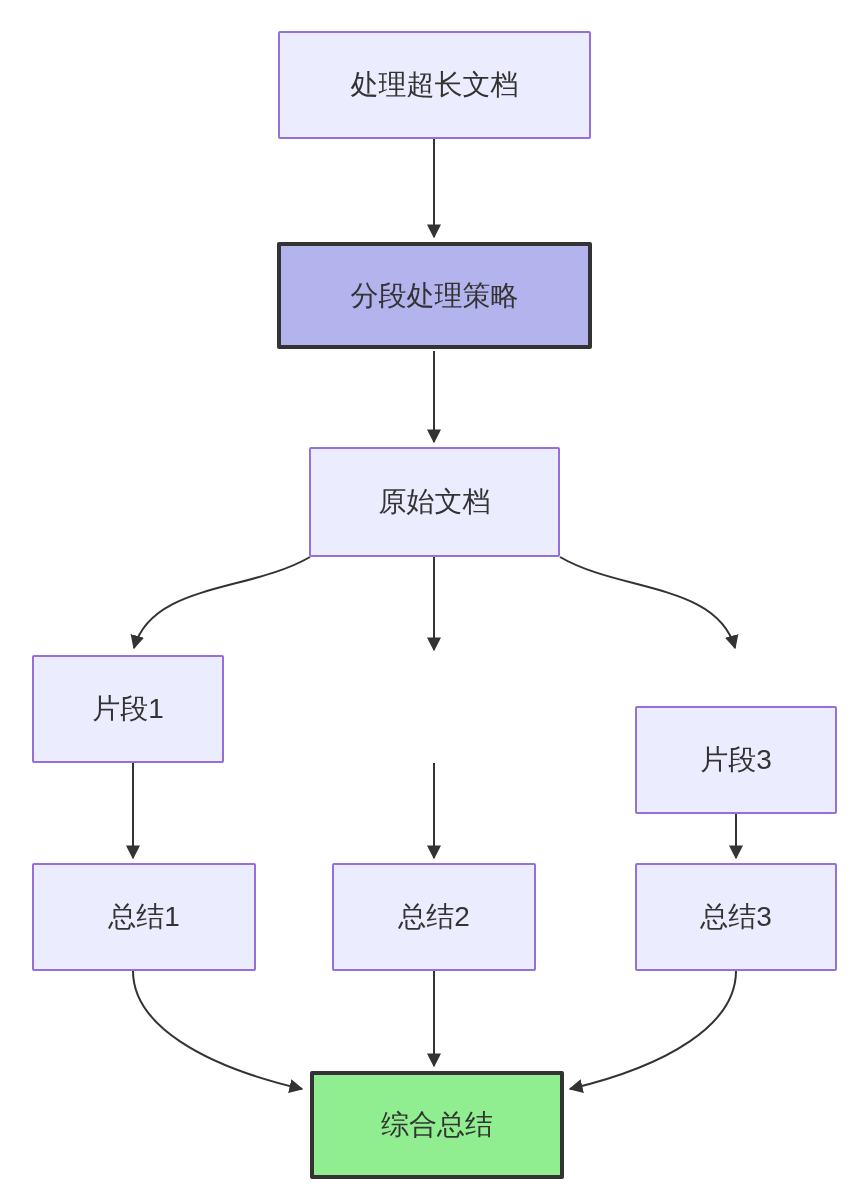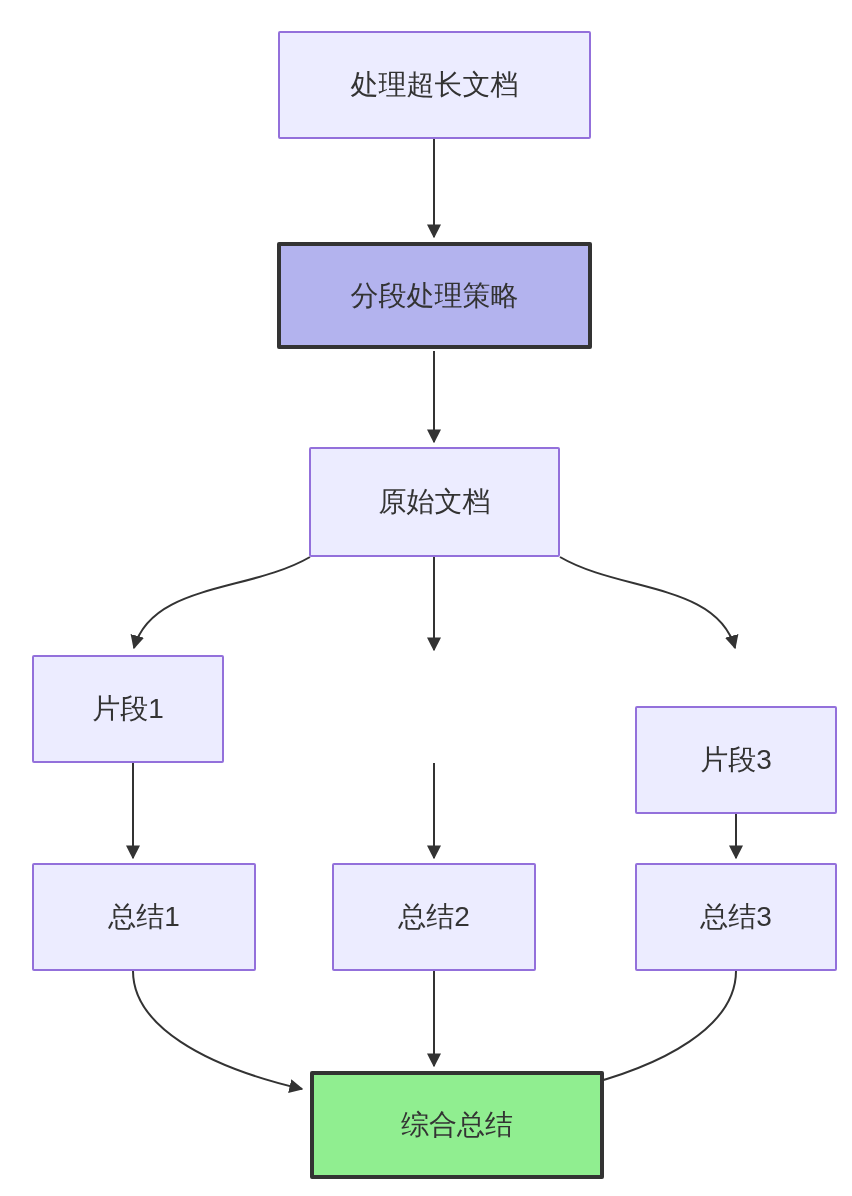--- a/index.html
+++ b/index.html
@@ -56,21 +56,21 @@
   }
   #node-A  { left: 278px; top: 31px;   width: 313px; height: 108px; }
   #node-B  { left: 277px; top: 242px;  width: 315px; height: 107px; }
   #node-C  { left: 309px; top: 447px;  width: 251px; height: 110px; }
   #node-D1 { left: 32px;  top: 655px;  width: 192px; height: 108px; }
   #node-D2 { left: 332px; top: 655px;  width: 204px; height: 108px; }
   #node-D3 { left: 635px; top: 658px;  width: 202px; height: 108px; margin-top: 48px; }
   #node-E1 { left: 32px;  top: 863px;  width: 224px; height: 108px; }
   #node-E2 { left: 332px; top: 863px;  width: 204px; height: 108px; text-align: right; }
   #node-E3 { left: 635px; top: 863px;  width: 202px; height: 108px; justify-content: center; }
-  #node-F  { left: 310px; top: 1071px; width: 294px; height: 108px; }
+  #node-F  { left: 310px; top: 1071px; width: 254px; height: 108px; }
 </style>
 </head>
 <body>
 
 <div class="canvas">
 
   <svg class="edges-layer" viewBox="0 0 852 1196" width="852" height="1196" xmlns="http://www.w3.org/2000/svg">
     <defs>
       <marker id="arrow" viewBox="0 0 10 10" refX="9" refY="5" markerWidth="7" markerHeight="7" orient="auto-start-reverse">
         <path class="arrowhead" d="M0,0 L10,5 L0,10 z"></path>

